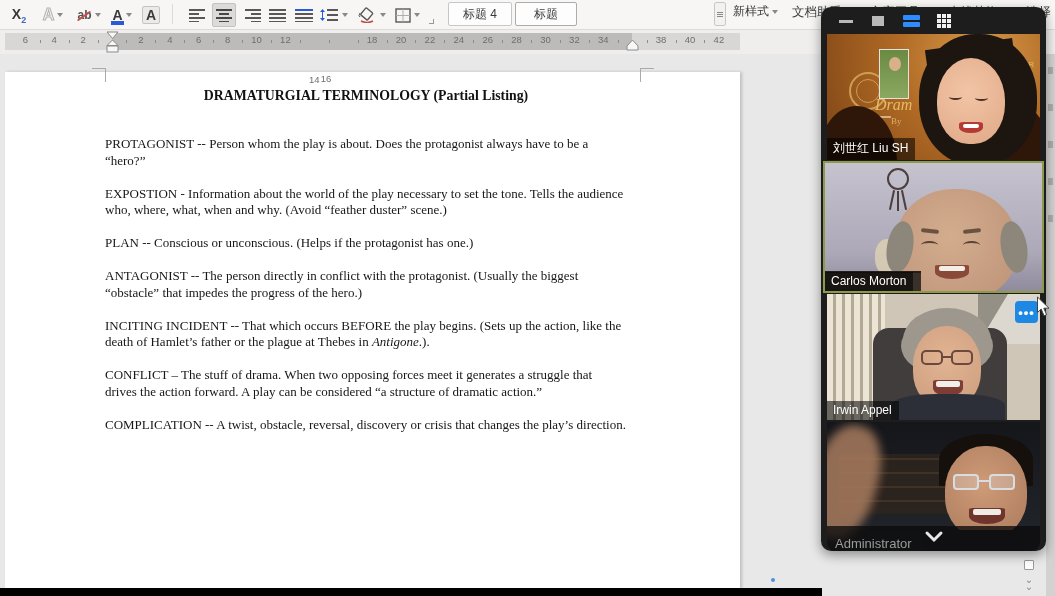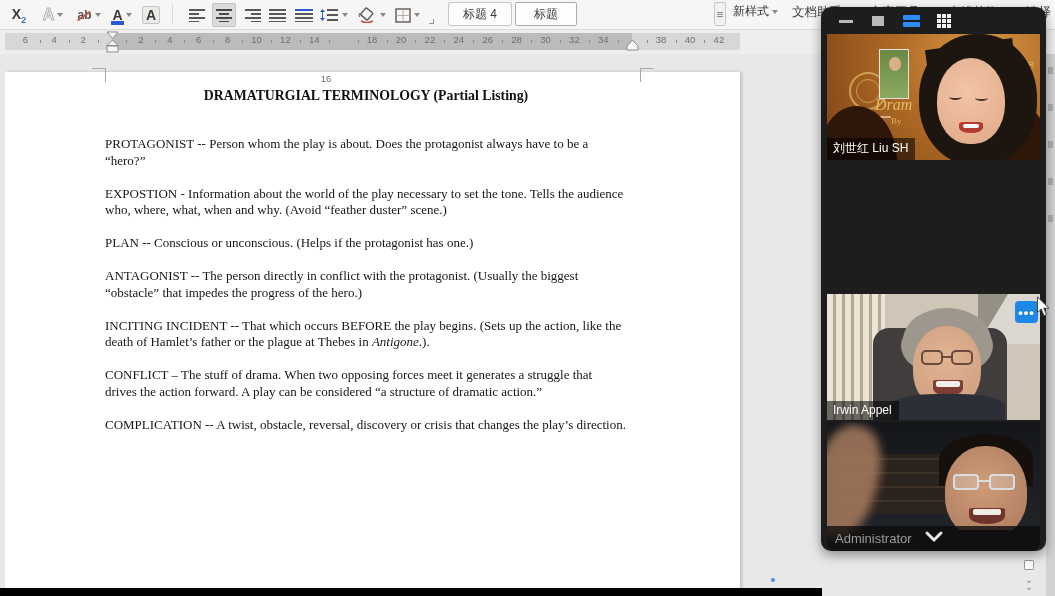--- a/index.html
+++ b/index.html
@@ -168,21 +168,21 @@
   .s4 .hair { position:absolute; left:112px; top:12px; width:94px; height:52px; background:#15100c; border-radius:50% 50% 0 0; }
   .s4 .face { position:absolute; left:118px; top:24px; width:82px; height:92px; background:radial-gradient(circle at 46% 42%, #cf9b78, #a97a5c); border-radius:48% 48% 44% 44%; }
   .s4 .glass { position:absolute; width:26px; height:16px; border:2px solid #d8dde2; border-radius:4px; background:rgba(230,235,240,.25); }
   .s4 .g-l { left:126px; top:52px; } .s4 .g-r { left:162px; top:52px; }
   .s4 .bridge { position:absolute; left:151px; top:58px; width:12px; height:2px; background:#d8dde2; }
   .s4 .mouth { position:absolute; left:142px; top:86px; width:36px; height:16px; background:#70342c; border-radius:10% 10% 50% 50%; }
   .s4 .mouth::after { content:""; position:absolute; left:4px; top:1px; width:28px; height:6px; background:#efece4; border-radius:2px; }
   .s4 .shoulders { position:absolute; left:96px; top:108px; width:130px; height:24px; background:#20232a; border-radius:30% 30% 0 0; }
   .bottom-overlay {
     position:absolute; left:0; bottom:0; width:100%; height:25px; background:rgba(12,12,12,.78); z-index:3;
-    display:flex; align-items:center;
+    display:flex; align-items:flex-end;
   }
   .bottom-overlay .admin-name { color:#9b9b9b; font-size:13px; padding-left:8px; }
   .collapse-chevron { position:absolute; left:50%; transform:translateX(-50%); top:4px; cursor:pointer; }
 
   
   .cursor { position:absolute; left:1036px; top:296px; z-index:20; }
 </style>
 </head>
 <body>
 
@@ -308,21 +308,21 @@
     <div id="ruler-scale">
         <span class="ruler-num" style="left: 25.3px;">6</span>
         <span class="ruler-num" style="left: 54.2px;">4</span>
         <span class="ruler-num" style="left: 83.1px;">2</span>
         <span class="ruler-num" style="left: 140.9px;">2</span>
         <span class="ruler-num" style="left: 169.8px;">4</span>
         <span class="ruler-num" style="left: 198.7px;">6</span>
         <span class="ruler-num" style="left: 227.6px;">8</span>
         <span class="ruler-num" style="left: 256.5px;">10</span>
         <span class="ruler-num" style="left: 285.4px;">12</span>
-        <span class="ruler-num" style="left: 314.3px;">14</span>
+        <span class="ruler-num" style="left: 314.3px; margin-top: 40px;">14</span>
         <span class="ruler-num" style="left: 326px; margin-top: 39px;">16</span>
         <span class="ruler-num" style="left: 372.1px;">18</span>
         <span class="ruler-num" style="left: 401px;">20</span>
         <span class="ruler-num" style="left: 429.9px;">22</span>
         <span class="ruler-num" style="left: 458.8px;">24</span>
         <span class="ruler-num" style="left: 487.7px;">26</span>
         <span class="ruler-num" style="left: 516.6px;">28</span>
         <span class="ruler-num" style="left: 545.5px;">30</span>
         <span class="ruler-num" style="left: 574.4px;">32</span>
         <span class="ruler-num" style="left: 603.3px;">34</span>
@@ -437,20 +437,39 @@
         <div class="hair"></div>
           <div class="bang"></div>
           <div class="face"></div>
         <div class="eye l"></div>
           <div class="eye r"></div>
           <div class="mouth"></div>
       </div>
       <div class="name-label">刘世红 Liu SH</div>
     </div>
 
+    <div class="tile tile-2">
+      <div class="scene s2">
+        <div class="dc-ring"></div>
+        <div class="dc-f f1"></div>
+          <div class="dc-f f2"></div>
+          <div class="dc-f f3"></div>
+        <div class="lamp"></div>
+        <div class="head"></div>
+        <div class="hairside hs-l"></div>
+          <div class="hairside hs-r"></div>
+        <div class="brow b-l"></div>
+          <div class="brow b-r"></div>
+        <div class="eye e-l"></div>
+          <div class="eye e-r"></div>
+        <div class="mouth"></div>
+        <div class="shelf"></div>
+      </div>
+      <div class="name-label">Carlos Morton</div>
+    </div>
 
     <div class="tile tile-3">
       <div class="scene s3">
         <div class="blinds"></div>
         <div class="window"></div>
         <div class="chair"></div>
         <div class="hair"></div>
           <div class="face"></div>
         <div class="glass g-l"></div>
           <div class="glass g-r"></div>

